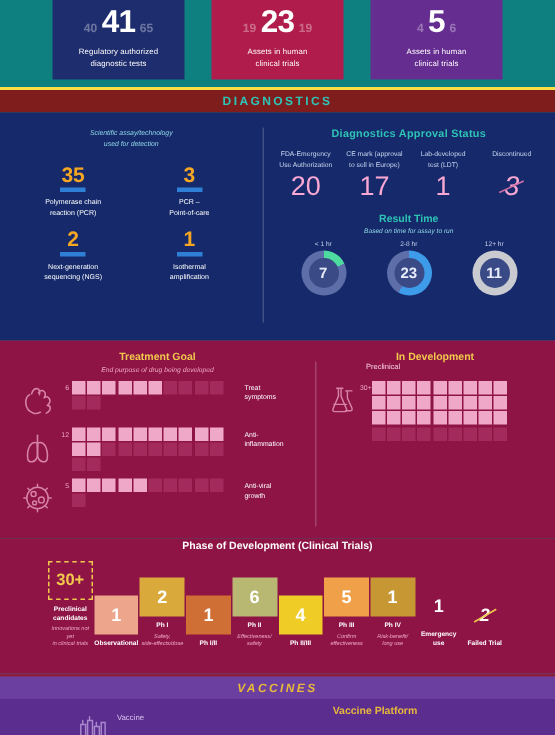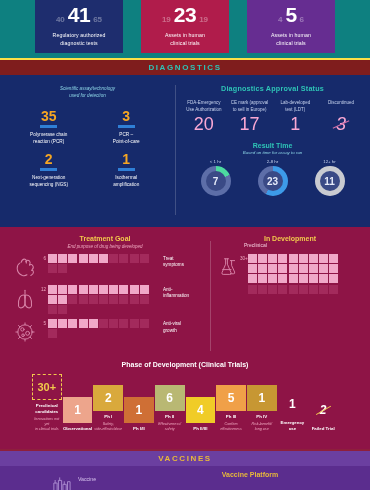--- a/index.html
+++ b/index.html
@@ -37,21 +37,21 @@
   .stat-desc { font-size: 5.2px; color: #fff; line-height: 1.45; margin-top: 2px; letter-spacing: .1px; }
 
   
   .sec-bar { height: 17px; display: flex; align-items: center; justify-content: center; }
   .sec-bar span { font-size: 8px; font-weight: bold; letter-spacing: 1.6px; }
   .sec-diag { background: #7f1d1d; border-top: 2px solid #fde047; }
   .sec-diag span { color: #2ec4b6; }
   .sec-treat { background: #a81f50; border-top: 2px solid #7d1539; }
   .sec-treat span { color: #f2b8cd; }
   .sec-vac { background: #6b3fa0; border-top: 2px solid #8e1f3c; }
-  .sec-vac span { color: #e8b93a; }
+  .sec-vac span { color: #e8b93a; font-style: italic; }
 
   
   .diagnostics { background: #162a6b; height: 152px; display: flex; position: relative; }
   .diag-left { width: 175px; padding: 9px 10px 0; text-align: center; }
   .diag-right { flex: 1; padding: 9px 6px 0; text-align: center; position: relative; }
   .vdivide { position: absolute; left: 0; top: 10px; bottom: 12px; width: 1px; background: rgba(255,255,255,.18); }
 
   .blk-title { font-size: 7.2px; font-weight: bold; color: #2ec4b6; letter-spacing: .2px; }
   .blk-sub { font-size: 4.6px; color: #8fd8e8; font-style: italic; line-height: 1.5; margin-top: 2px; }
 

